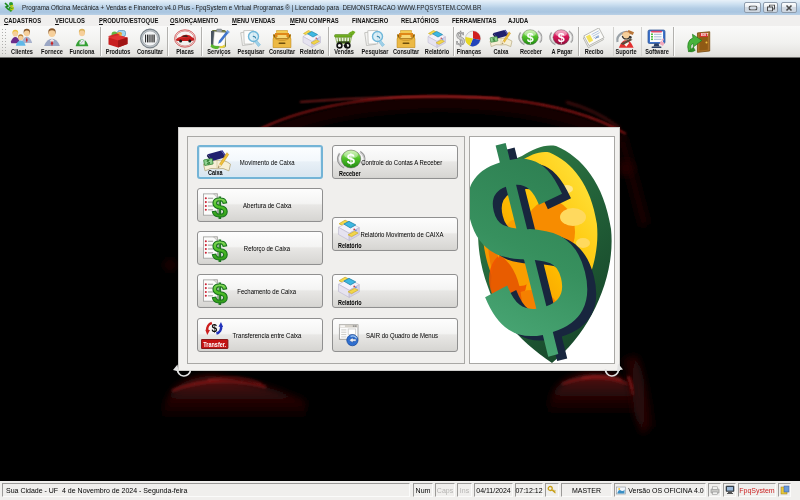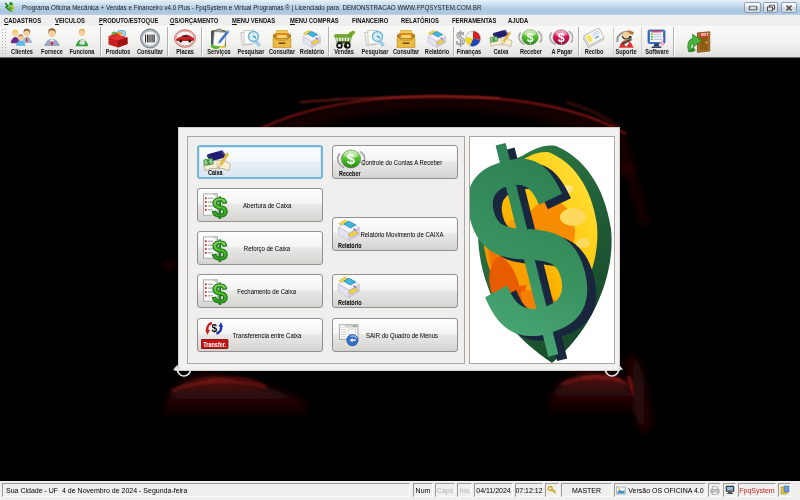--- a/index.html
+++ b/index.html
@@ -596,20 +596,23 @@
             <text x="0" y="70" text-anchor="middle" font-size="205" font-weight="bold" font-family="Liberation Sans,sans-serif" fill="url(#gDol)">$</text>
           </g>
         </svg>
       </div>
 
       <div class="dbtn focus" style="left:18px;top:17px;">
         <svg class="dico" style="left:2px;top:1px" width="32" height="27" viewBox="0 0 30 26">
             <use href="#iBook"></use>
           </svg>
         <div class="sublbl" style="left:9px;bottom:1px">Caixa</div>
+        <div class="txt">
+            <span>Movimento de Caixa</span>
+          </div>
       </div>
       <div class="dbtn" style="left:18px;top:60px;padding-left:7px;">
         <svg class="dico" style="left:3px;top:2px" width="29" height="29" viewBox="0 0 30 28">
             <use href="#iNotepad"></use>
           </svg>
         <div class="txt">
             <span>Abertura de Caixa</span>
           </div>
       </div>
       <div class="dbtn" style="left:18px;top:103px;padding-left:48px;">

